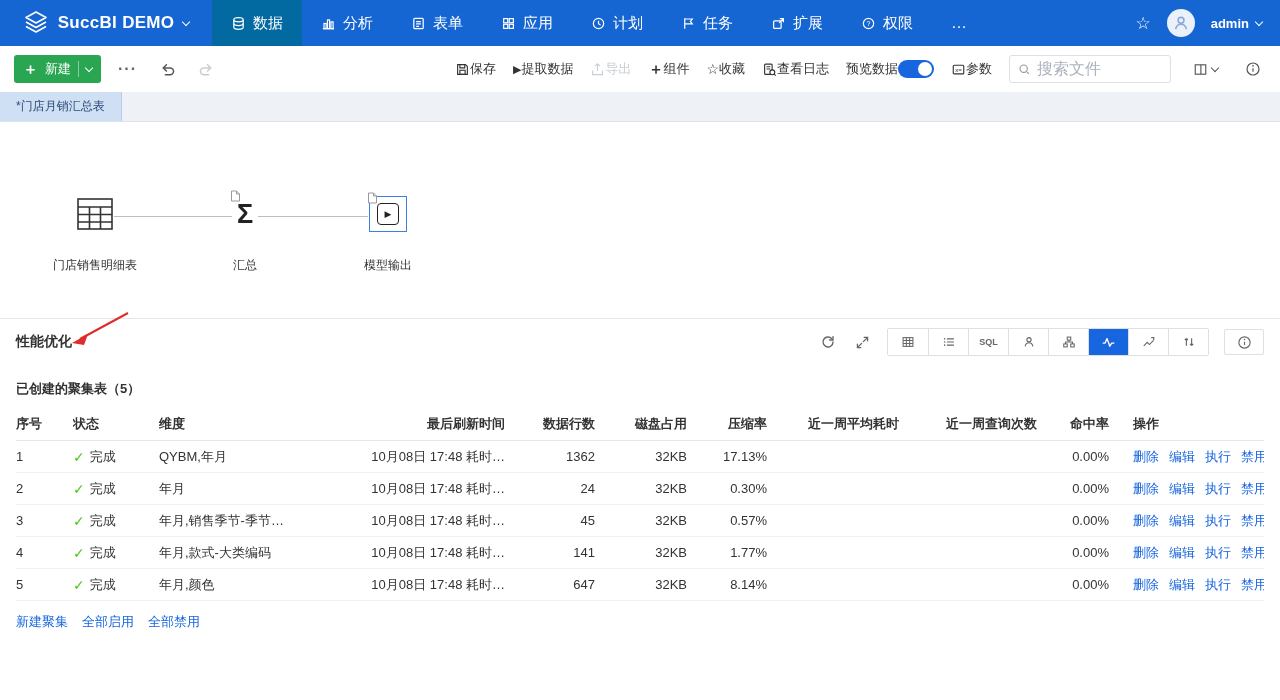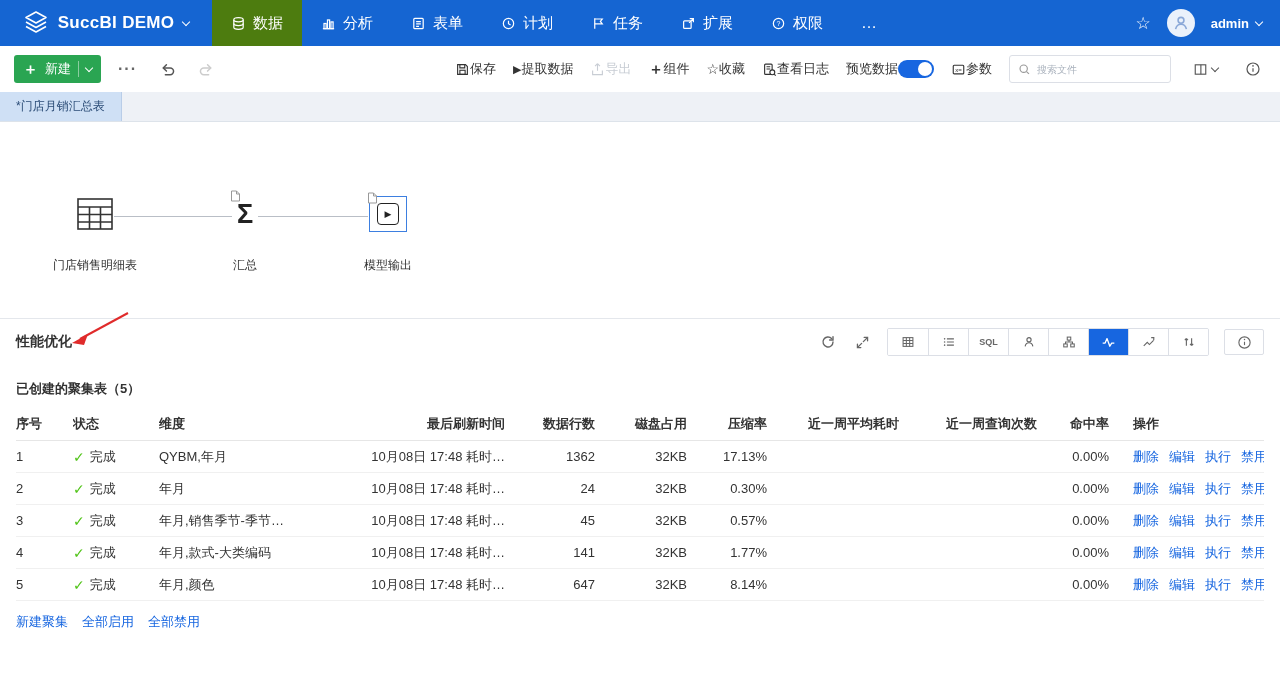--- a/index.html
+++ b/index.html
@@ -10,21 +10,21 @@
   }
   .cr { display:inline-block; width:6px; height:6px;
         border-right:1.4px solid currentColor; border-bottom:1.4px solid currentColor;
         transform:rotate(45deg); margin-top:-3px; }
 
   
   .topnav { height:46px; background:#1565d2; display:flex; align-items:stretch; color:#fff; }
   .brand { display:flex; align-items:center; gap:9px; padding:0 16px; min-width:212px; cursor:pointer;justify-content:center; }
   .brand-name { font-size:17px; font-weight:bold; letter-spacing:.3px; }
   .nav-item { display:flex; align-items:center; gap:7px; padding:0 19px; font-size:15px; cursor:pointer; }
-  .nav-item.active { background:#4d7c0f;justify-content:center; }
+  .nav-item.active { background:#0369a1;justify-content:center; }
   .nav-more { font-size:16px; letter-spacing:2px; }
   .topnav-right { margin-left:auto; display:flex; align-items:center; gap:16px; padding-right:18px; }
   .star { font-size:17px; line-height:1; cursor:pointer; }
   .avatar { width:28px; height:28px; border-radius:50%; background:#eaf1fb; display:flex; align-items:center; justify-content:center; }
   .user { display:flex; align-items:center; gap:7px; font-size:13px; cursor:pointer; }
 
   
   .toolbar { height:46px; display:flex; align-items:center; padding:0 14px; gap:12px; background:#fff; }
   .btn-new { background:#2aa552; color:#fff; height:28px; border:none; border-radius:3px;
              display:flex; align-items:center; padding:0 9px; gap:7px; font-size:13px; cursor:pointer;
@@ -34,21 +34,21 @@
   .tb-ic { background:none; border:none; cursor:pointer; display:flex; align-items:center; padding:2px 5px; color:#555; font-family:inherit; }
   .tb-ic.disabled { color:#c8cdd4; cursor:default; }
   .more-dots { font-size:16px; color:#666; letter-spacing:1px; font-weight:bold; }
   .toolbar-right { margin-left:auto; display:flex; align-items:center; gap:17px; }
   .tb-act { display:flex; align-items:center; font-size:13px; color:#333; background:none; border:none; cursor:pointer; font-family:inherit; }
   .tb-act.disabled { color:#c8cdd4; cursor:default; }
   .toggle { width:36px; height:18px; border-radius:9px; background:#1766e0; position:relative; cursor:pointer; }
   .toggle .knob { position:absolute; top:2px; right:2px; width:14px; height:14px; border-radius:50%; background:#fff; }
   .searchbox { width:162px; height:28px; border:1px solid #dcdfe6; border-radius:3px;
                display:flex; align-items:center; padding:0 8px; gap:6px; }
-  .searchbox input { border:none; outline:none; flex:1; font-size:10px; font-family:inherit; color:#333; min-width:0; }
+  .searchbox input { border:none; outline:none; flex:1; font-size:16px; font-family:inherit; color:#333; min-width:0; }
   .searchbox input::placeholder { color:#aab2bd; }
 
   
   .tabstrip { height:30px; background:#eef1f6; border-bottom:1px solid #dde3ea; display:flex; }
   .doc-tab { background:#cfe0f5; color:#2b4c77; font-size:12px; padding:0 16px;
              display:flex; align-items:center; border-right:1px solid #b9cde8; cursor:pointer; }
 
   
   .canvas { height:196px; position:relative; background:#fff; }
   .edge { position:absolute; height:1px; background:#b9bec6; top:94px; }
@@ -138,20 +138,29 @@
   </div>
   <div class="nav-item">
     <svg width="15" height="15" viewBox="0 0 16 16" fill="none" stroke="#fff" stroke-width="1.3">
         <rect x="3" y="2.5" width="10" height="11" rx="1"></rect>
         <path d="M5.5 6h5M5.5 8.5h5M5.5 11h3"></path>
       </svg>
     <span>表单</span>
   </div>
   <div class="nav-item">
     <svg width="15" height="15" viewBox="0 0 16 16" fill="none" stroke="#fff" stroke-width="1.3">
+        <rect x="2.8" y="2.8" width="4.4" height="4.4"></rect>
+        <rect x="8.8" y="2.8" width="4.4" height="4.4"></rect>
+        <rect x="2.8" y="8.8" width="4.4" height="4.4"></rect>
+        <rect x="8.8" y="8.8" width="4.4" height="4.4"></rect>
+      </svg>
+    <span>应用</span>
+  </div>
+  <div class="nav-item">
+    <svg width="15" height="15" viewBox="0 0 16 16" fill="none" stroke="#fff" stroke-width="1.3">
         <circle cx="8" cy="8" r="5.5"></circle>
         <path d="M8 5v3.2l2.2 1.3"></path>
       </svg>
     <span>计划</span>
   </div>
   <div class="nav-item">
     <svg width="15" height="15" viewBox="0 0 16 16" fill="none" stroke="#fff" stroke-width="1.3">
         <path d="M4 2.5v11"></path>
         <path d="M4 3.2h8l-2 2.6 2 2.6H4"></path>
       </svg>

